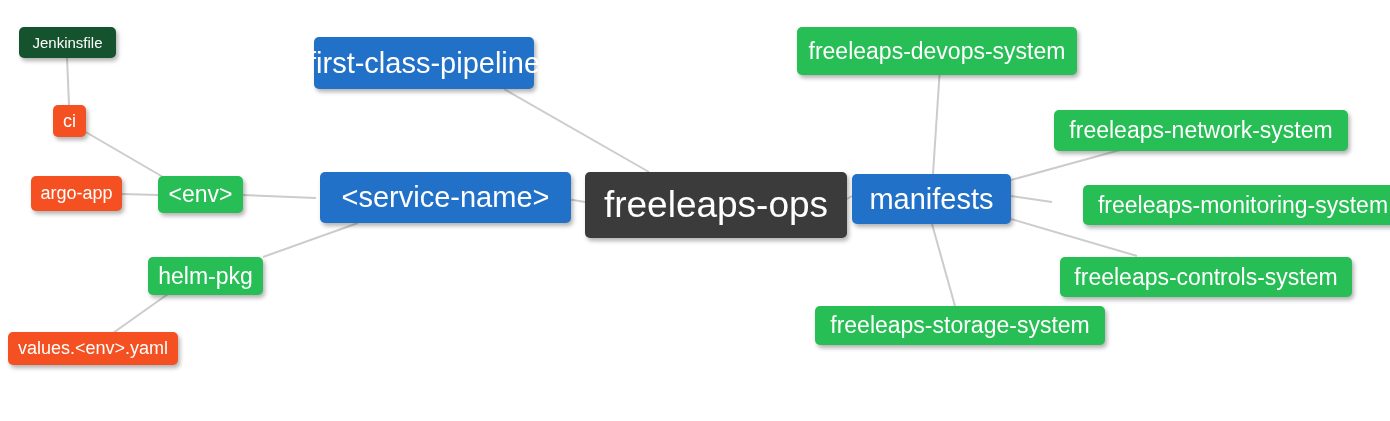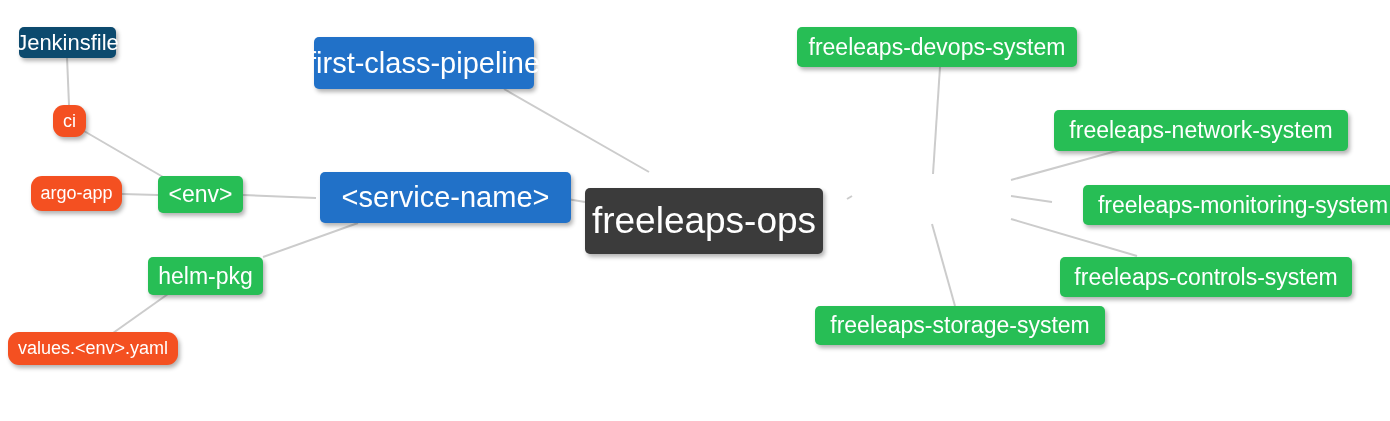--- a/index.html
+++ b/index.html
@@ -30,22 +30,22 @@
     color: #ffffff;
     white-space: nowrap;
     border-radius: 5px;
     box-shadow: 2px 3px 4px rgba(0,0,0,0.30);
     cursor: pointer;
     user-select: none;
   }
   .d0 { background: #3b3b3b; font-size: 37px; }
   .d1 { background: #2171c8; font-size: 29px; }
   .d2 { background: #27be55; font-size: 23px; }
-  .d3 { background: #f45021; font-size: 18px; border-radius: 11px; }
-  .d4 { background: #0c4a6e; font-size: 22px; text-align: right; }
+  .d3 { background: #f45021; font-size: 18px; }
+  .d4 { background: #14532d; font-size: 15px; text-align: right; }
 </style>
 </head>
 <body>
 
 <div id="mindmap">
 
   <svg id="edges" viewBox="0 0 1390 421" xmlns="http://www.w3.org/2000/svg">
     <line x1="67" y1="57" x2="69" y2="105"></line>
     <line x1="84" y1="131" x2="163" y2="177"></line>
     <line x1="122" y1="194" x2="158" y2="195"></line>
@@ -55,32 +55,33 @@
     <line x1="504" y1="89" x2="649" y2="172"></line>
     <line x1="567" y1="199" x2="585" y2="202"></line>
     <line x1="847" y1="199" x2="852" y2="196"></line>
     <line x1="940" y1="67" x2="933" y2="174"></line>
     <line x1="1011" y1="180" x2="1120" y2="150"></line>
     <line x1="1011" y1="196" x2="1052" y2="202"></line>
     <line x1="1011" y1="219" x2="1137" y2="256"></line>
     <line x1="932" y1="224" x2="955" y2="306"></line>
   </svg>
 
-  <div class="node d0" style="left:585px;  top:172px; width:238px; height:66px;margin-top:16px;">freeleaps-ops</div>
+  <div class="node d0" style="left:585px;  top:172px; width:262px; height:66px;">freeleaps-ops</div>
 
   <div class="node d1" style="left:314px;  top:37px;  width:220px; height:52px;">first-class-pipeline</div>
   <div class="node d1" style="left:320px;  top:172px; width:251px; height:51px;">&lt;service-name&gt;</div>
+  <div class="node d1" style="left:852px;  top:174px; width:159px; height:50px;">manifests</div>
 
   <div class="node d2" style="left:158px;  top:176px; width:85px;  height:37px;">&lt;env&gt;</div>
   <div class="node d2" style="left:148px;  top:257px; width:115px; height:38px;">helm-pkg</div>
 
   <div class="node d3" style="left:53px;   top:105px; width:33px;  height:32px;">ci</div>
   <div class="node d3" style="left:31px;   top:176px; width:91px;  height:35px;">argo-app</div>
   <div class="node d4" style="left:19px;   top:27px;  width:97px;  height:31px;">Jenkinsfile</div>
   <div class="node d3" style="left:8px;    top:332px; width:170px; height:33px;">values.&lt;env&gt;.yaml</div>
 
-  <div class="node d2" style="left:797px;  top:27px;  width:280px; height:40px;">freeleaps-devops-system</div>
+  <div class="node d2" style="left:797px;  top:27px;  width:280px; height:48px;">freeleaps-devops-system</div>
   <div class="node d2" style="left:1054px; top:110px; width:294px; height:41px;">freeleaps-network-system</div>
   <div class="node d2" style="left:1052px; top:185px; width:320px; height:40px;margin-left:31px;">freeleaps-monitoring-system</div>
   <div class="node d2" style="left:1060px; top:257px; width:292px; height:40px;">freeleaps-controls-system</div>
   <div class="node d2" style="left:815px;  top:306px; width:290px; height:39px;">freeleaps-storage-system</div>
 
 </div>
 
 </body></html>

